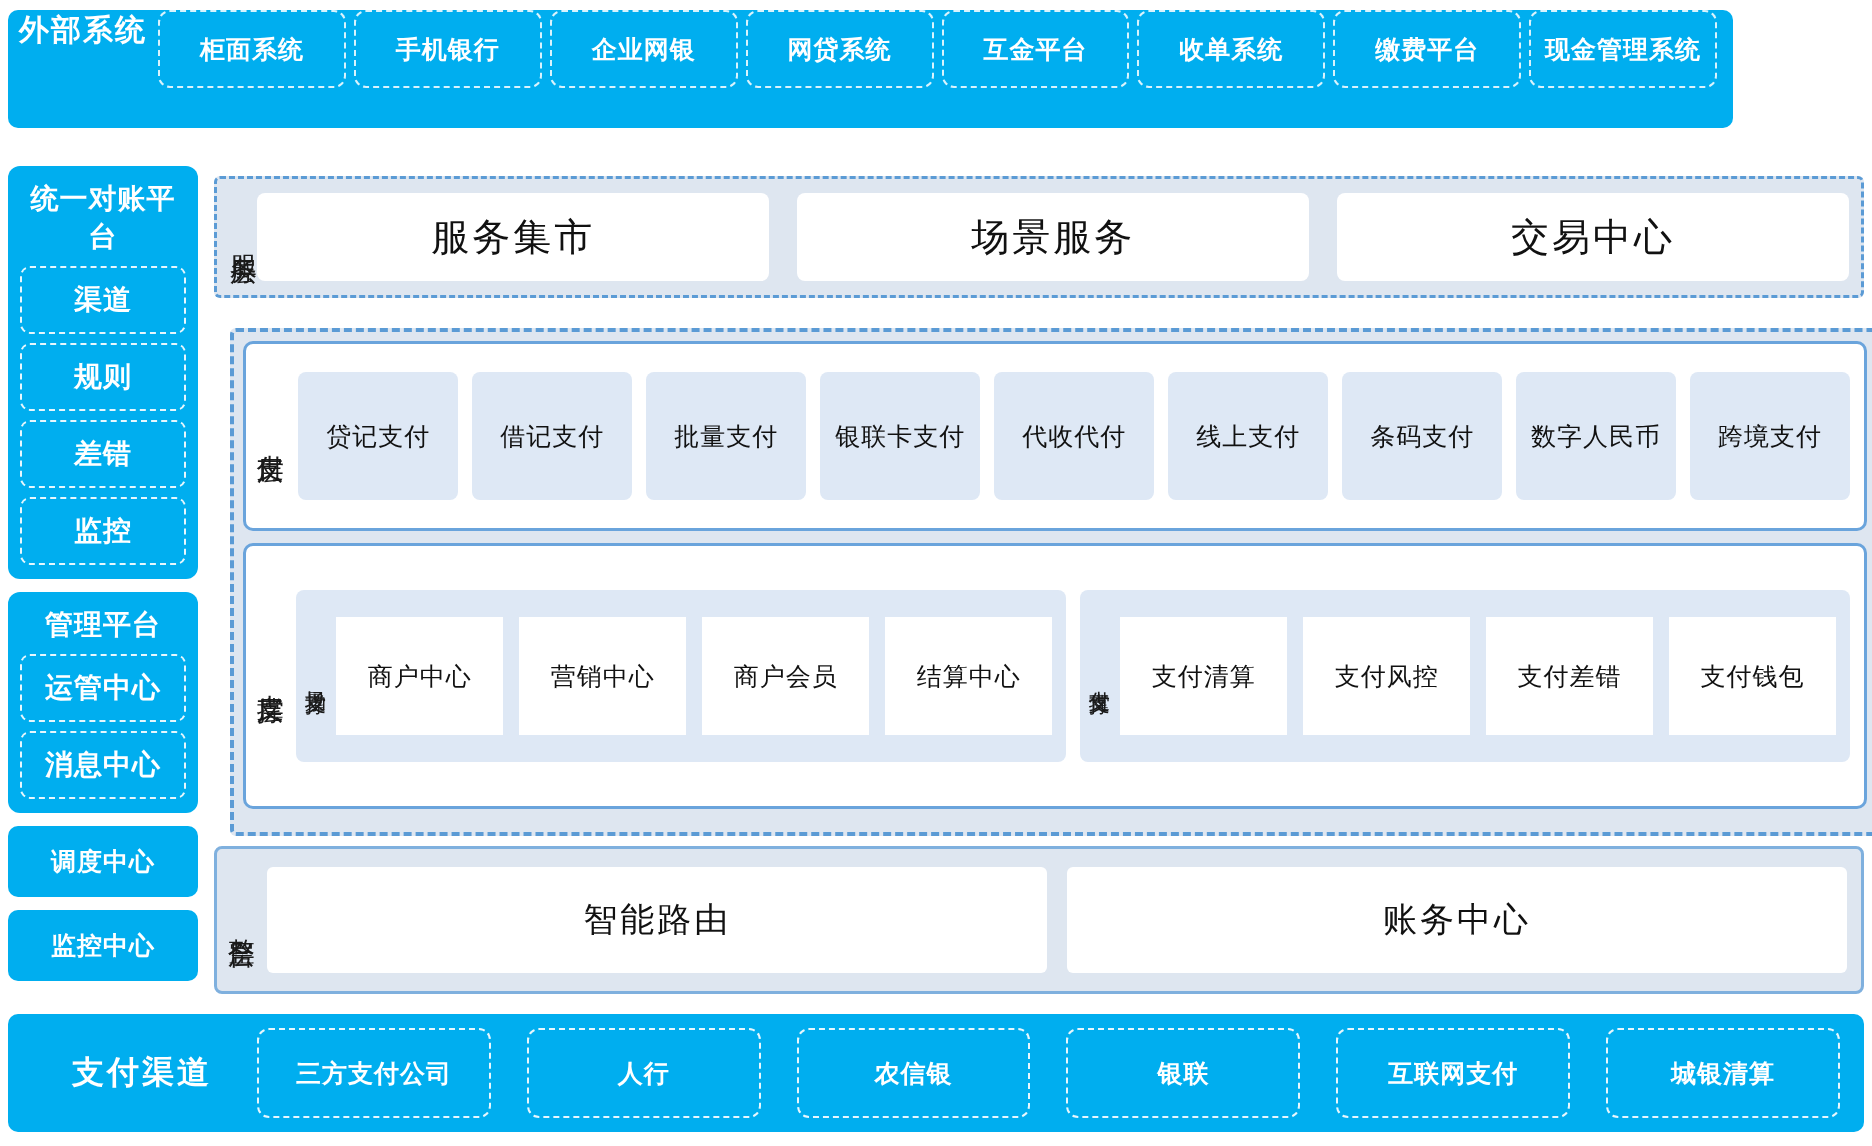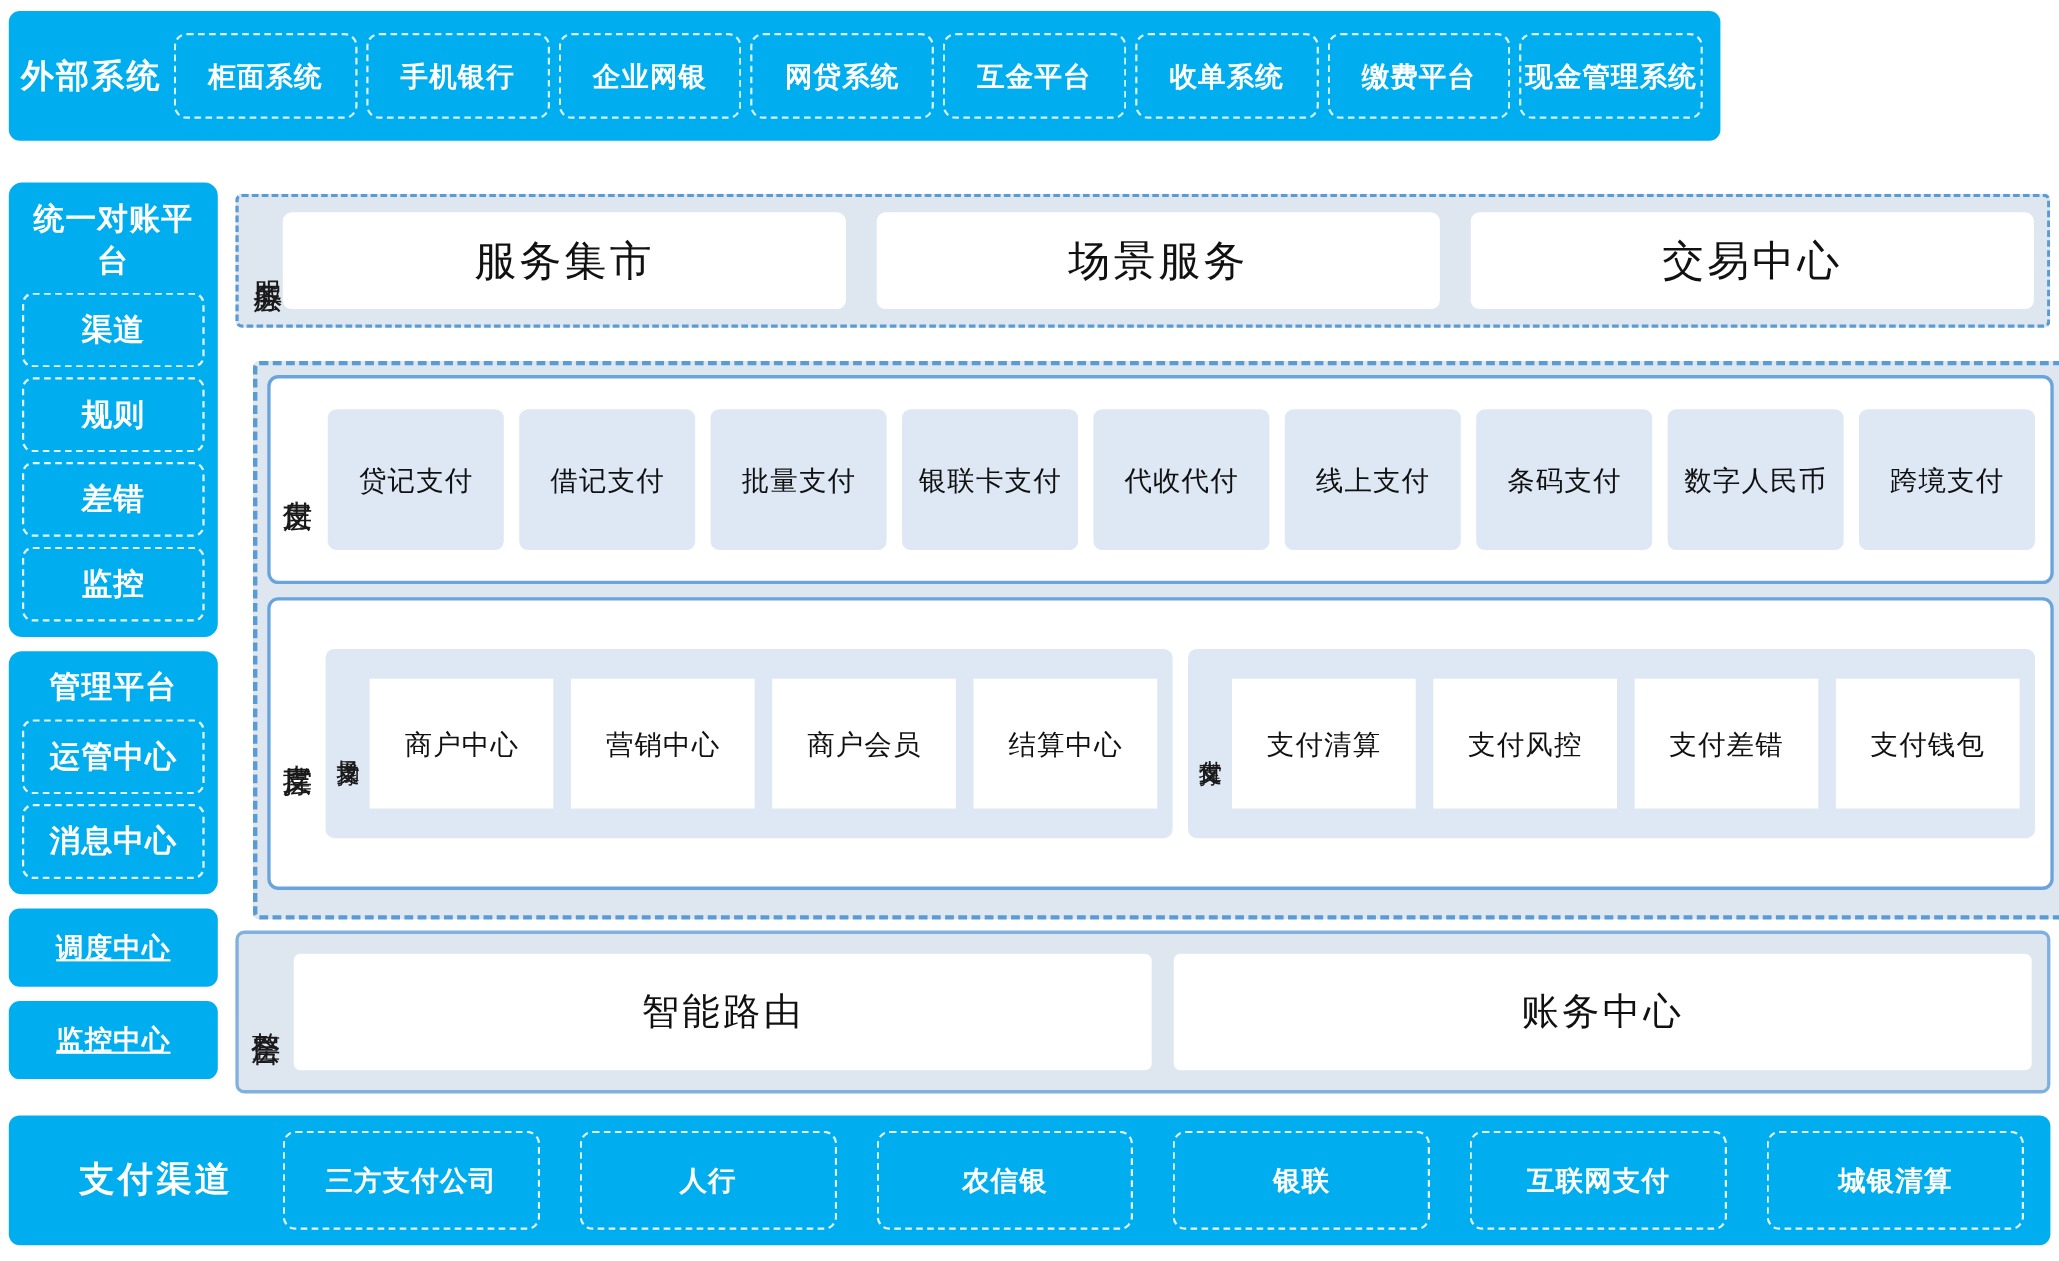--- a/index.html
+++ b/index.html
@@ -31,26 +31,25 @@
   .vlabel.sm {
     font-size: 21px;
     letter-spacing: 1px;
   }
 
   
   .topbar {
     position: absolute;
     left: 8px;
     top: 10px;
-    width: 1556px;
+    width: 1725px;
     height: 118px;
     background: #00AEEF;
     border-radius: 10px;
     display: flex;
-    align-items: center;
     box-sizing: border-box;
     padding: 0 12px 0 0;
   }
   .topbar-title {
     width: 150px;
     flex: 0 0 150px;
     text-align: center;
     color: #ffffff;
     font-size: 30px;
     font-weight: bold;
@@ -157,21 +156,20 @@
   .rail-solid {
     background: #00AEEF;
     border-radius: 10px;
     color: #ffffff;
     font-size: 25px;
     font-weight: bold;
     text-align: center;
     padding: 19px 0;
     margin-bottom: 13px;
     letter-spacing: 1px;
-    text-decoration: underline;
   }
 
   
   .service-box {
     position: absolute;
     left: 214px;
     top: 176px;
     width: 1650px;
     height: 122px;
     box-sizing: border-box;

